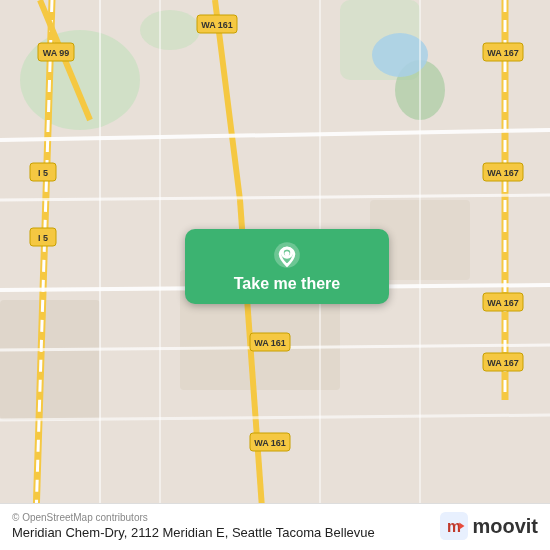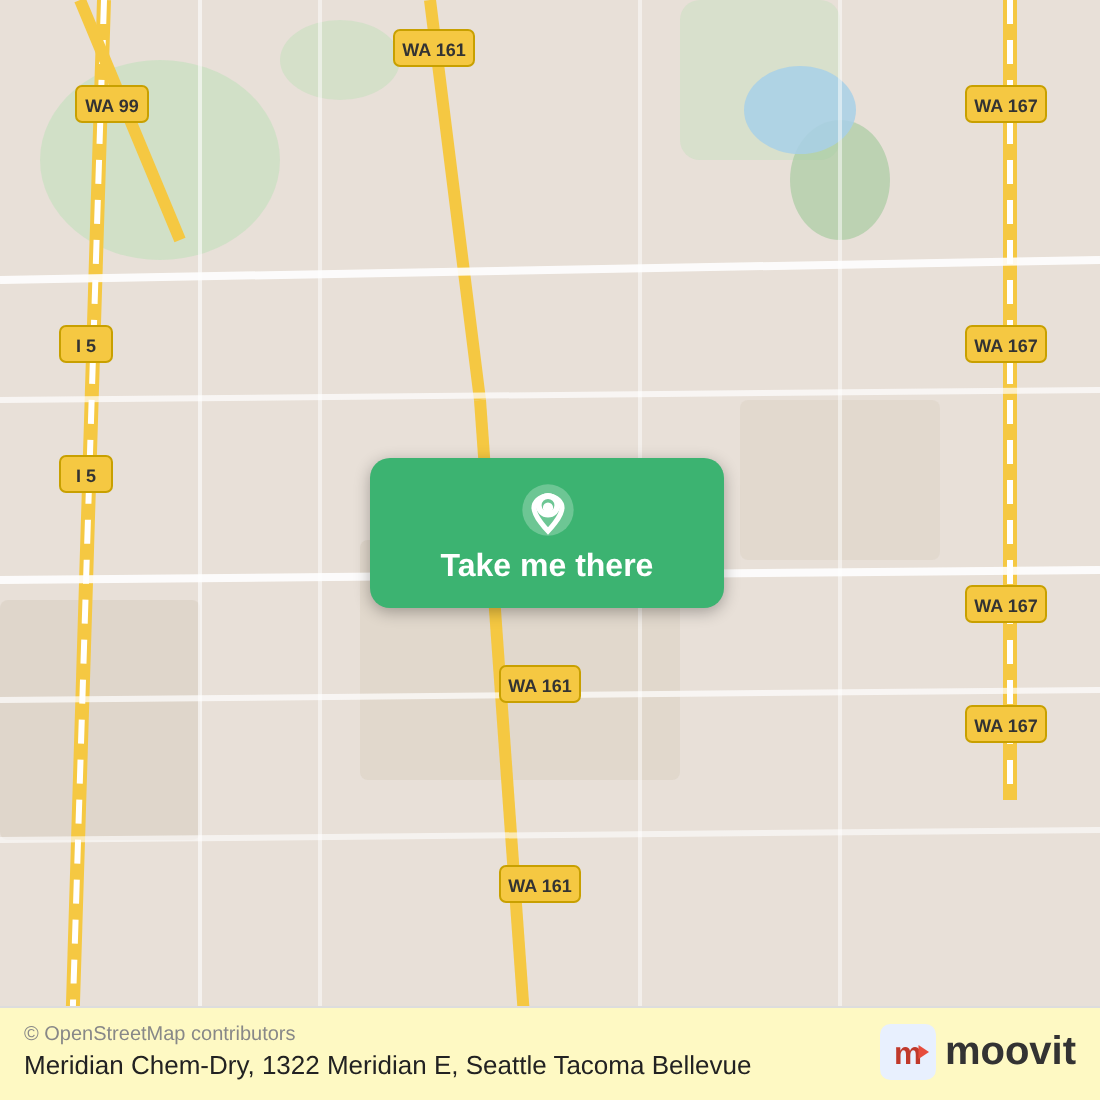--- a/index.html
+++ b/index.html
@@ -25,21 +25,21 @@
       top: 0; left: 0;
       width: 100%; height: 100%;
     }
 
     
     #bottom-bar {
       position: absolute;
       bottom: 0;
       left: 0;
       right: 0;
-      background: #fef9c3;
+      background: #ffffff;
       padding: 8px 12px 10px 12px;
       display: flex;
       align-items: center;
       justify-content: center;
       border-top: 1px solid #ddd;
       z-index: 10;
     }
 
     #address-section {
       display: flex;
@@ -76,21 +76,21 @@
       font-size: 20px;
       font-weight: bold;
       color: #333;
     }
 
     
     #take-me-there-btn {
       position: absolute;
       top: 229px;
       left: 185px;
-      width: 177px;
+      width: 204px;
       height: 75px;
       background-color: #3cb371;
       border-radius: 10px;
       display: flex;
       flex-direction: column;
       align-items: center;
       justify-content: center;
       gap: 6px;
       cursor: pointer;
       z-index: 10;
@@ -192,21 +192,21 @@
       <circle cx="12" cy="10" r="4" fill="none" stroke="white" stroke-width="2.5"></circle>
       <path d="M12 6 C8 6 6 9 6 11 C6 15 12 21 12 21 C12 21 18 15 18 11 C18 9 16 6 12 6Z" fill="none" stroke="white" stroke-width="2.2"></path>
       <circle cx="12" cy="11" r="2.2" fill="white"></circle>
     </svg>
     <span id="btn-label">Take me there</span>
   </button>
 
   <div id="bottom-bar">
     <div id="address-section">
       <span id="copyright-text">© OpenStreetMap contributors</span>
-      <span id="address-text">Meridian Chem-Dry, 1322 Meridian E, Seattle Tacoma Bellevue</span>
+      <span id="address-text">Meridian Chem-Dry, 2112 Meridian E, Seattle Tacoma Bellevue</span>
     </div>
     <div id="moovit-logo">
 
       <svg id="moovit-icon" viewBox="0 0 32 32" xmlns="http://www.w3.org/2000/svg">
         <rect width="32" height="32" rx="6" fill="#e8f0fe"></rect>
         <text x="16" y="23" text-anchor="middle" font-size="18" font-weight="900" fill="#c0392b" font-family="Arial, sans-serif">m</text>
 
         <polygon points="22,20 28,16 22,12" fill="#e74c3c"></polygon>
       </svg>
       <span id="moovit-label">moovit</span>

